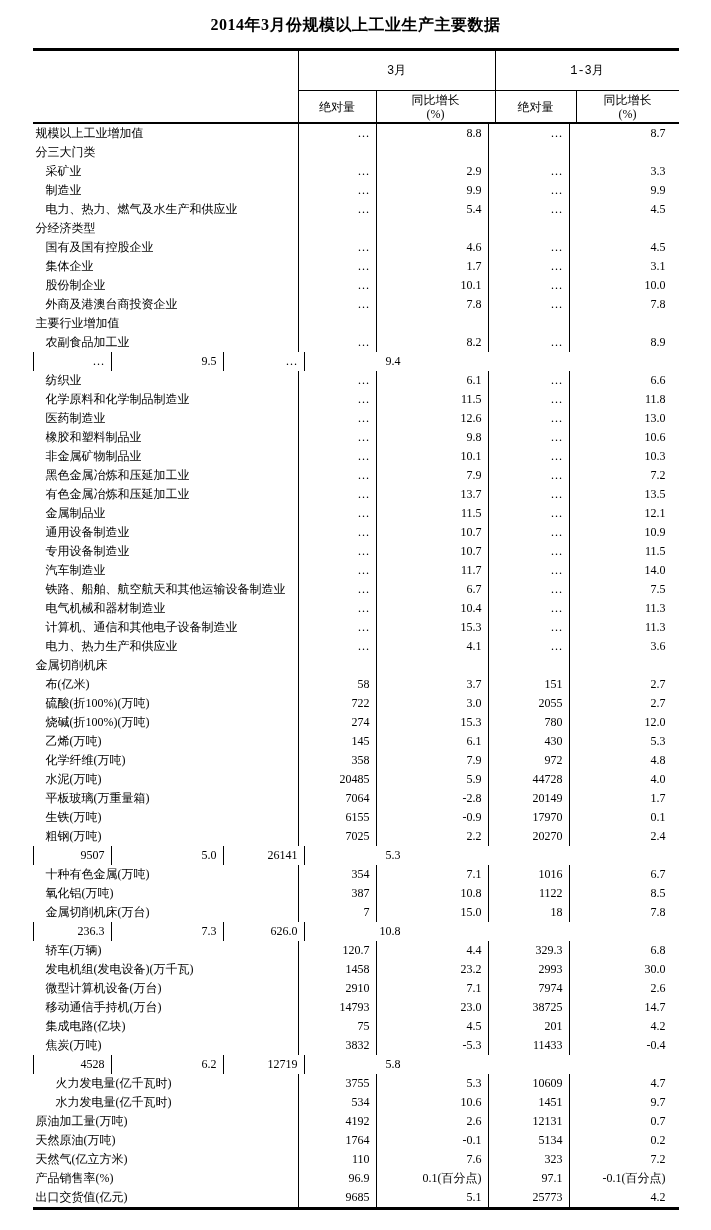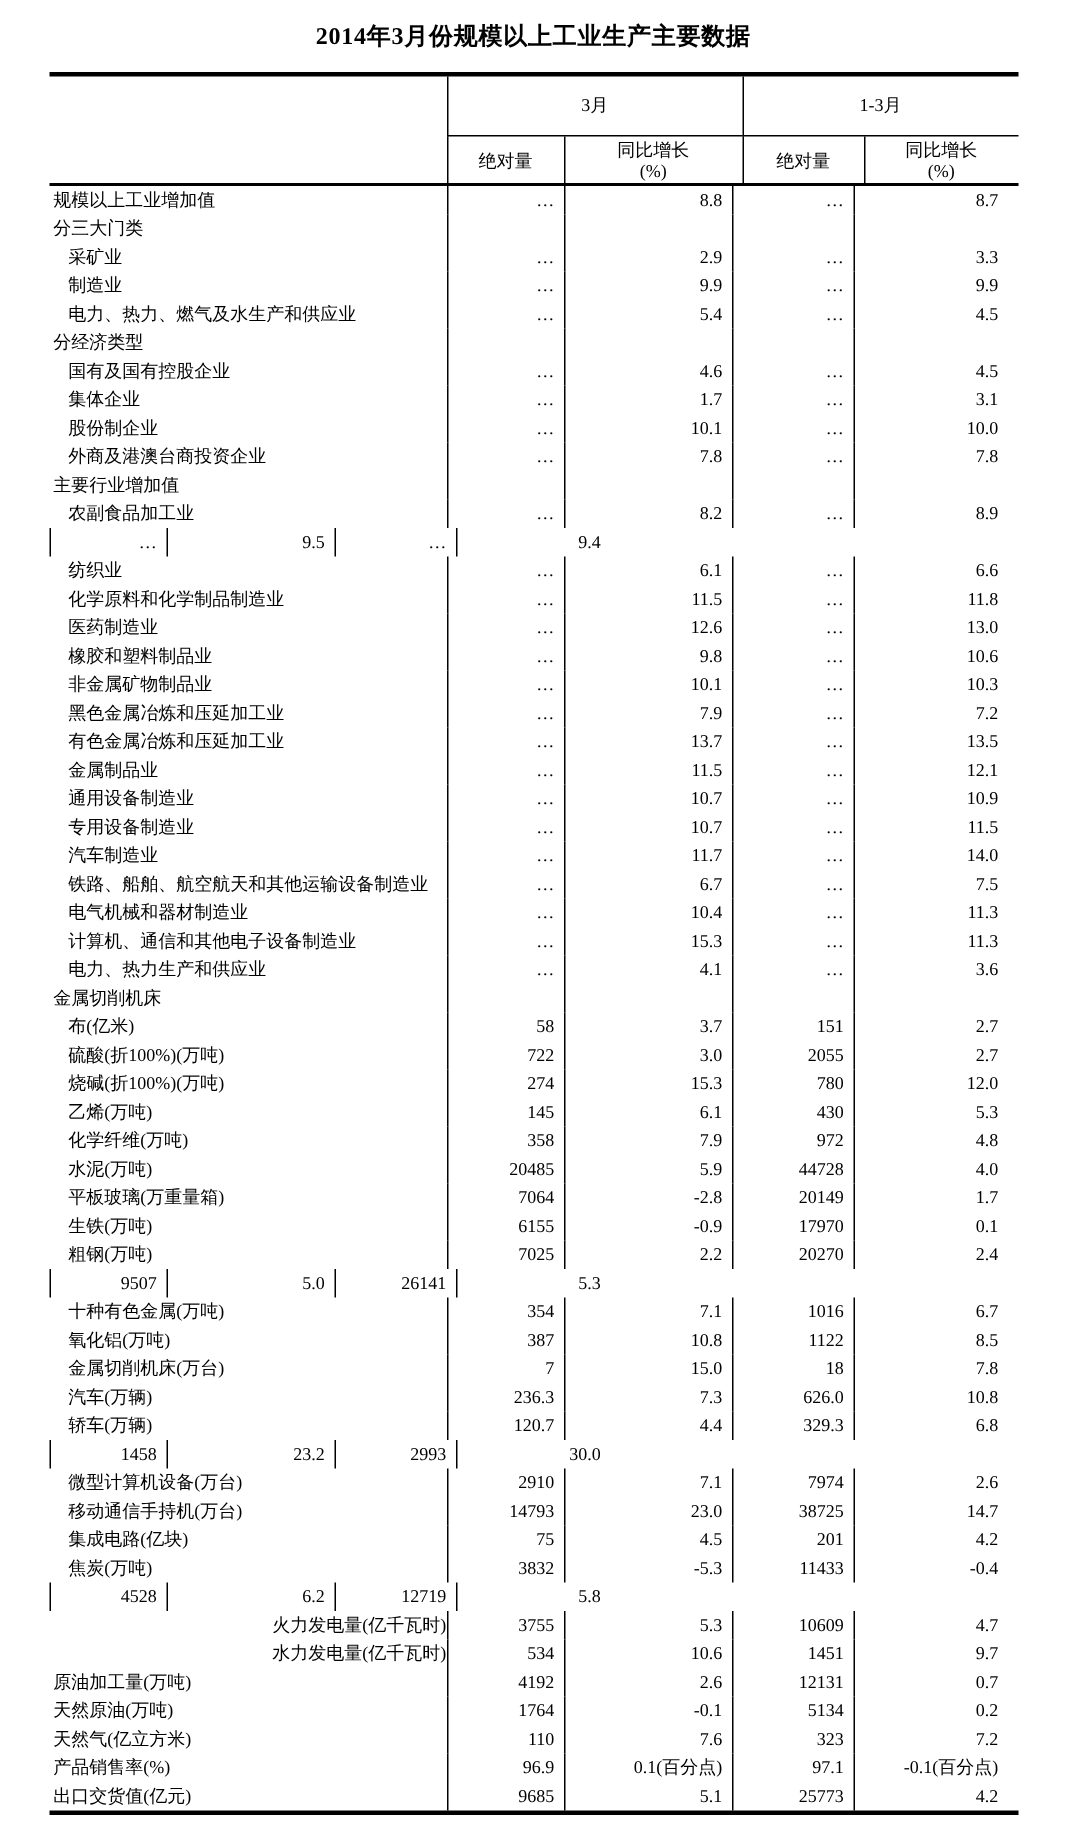--- a/index.html
+++ b/index.html
@@ -21,21 +21,21 @@
     white-space:nowrap;
     font-family:Liberation Serif, serif;
   }
   .stat-table{
     width:646px;
     margin:12px auto 0 auto;
     border-top:3px solid #000;
     border-bottom:3px solid #000;
   }
   
-  .hrow1{display:flex;height:40px;font-size:12px;}
+  .hrow1{display:flex;height:40px;font-size:12px;font-family:Liberation Mono, monospace;}
   .hcell-label1{width:265px;}
   .hgroup{
     border-left:1px solid #000;
     border-bottom:1px solid #000;
     display:flex;align-items:center;justify-content:center;
   }
   .hgroup.g1{width:197px;}
   .hgroup.g2{width:184px;}
   
   .hrow2{display:flex;height:33px;border-bottom:2px solid #000;font-size:12px;}
@@ -53,21 +53,21 @@
   .tr{display:flex;height:19px;line-height:19px;font-size:12px;}
   .td{overflow:hidden;white-space:nowrap;}
   .td.label{width:265px;}
   .td.num{text-align:right;padding-right:6px;border-left:1px solid #000;}
   .td.c2{width:78px;}
   .td.c3{width:112px;}
   .td.c4{width:81px;}
   .td.c5{width:103px;}
   .ind0{padding-left:3px;}
   .ind1{padding-left:13px;}
-  .ind2{padding-left:23px;text-align:right;}
+  .ind2{padding-left:23px;}
 </style>
 </head>
 <body>
 
 <div class="page-title">2014年3月份规模以上工业生产主要数据</div>
 
 <div class="stat-table">
   <div class="hrow1">
     <div class="hcell-label1"></div>
     <div class="hgroup g1">3月</div>
@@ -373,34 +373,34 @@
         <div class="td num c5">8.5</div>
       </div>
       <div class="tr">
         <div class="td label ind1">金属切削机床(万台)</div>
         <div class="td num c2">7</div>
         <div class="td num c3">15.0</div>
         <div class="td num c4">18</div>
         <div class="td num c5">7.8</div>
       </div>
       <div class="tr">
-        <div class="td label ind1">汽车(万辆)</div>
         <div class="td num c2">236.3</div>
         <div class="td num c3">7.3</div>
         <div class="td num c4">626.0</div>
         <div class="td num c5">10.8</div>
       </div>
       <div class="tr">
         <div class="td label ind1">轿车(万辆)</div>
         <div class="td num c2">120.7</div>
         <div class="td num c3">4.4</div>
         <div class="td num c4">329.3</div>
         <div class="td num c5">6.8</div>
       </div>
       <div class="tr">
+        <div class="td label ind1">发电机组(发电设备)(万千瓦)</div>
         <div class="td num c2">1458</div>
         <div class="td num c3">23.2</div>
         <div class="td num c4">2993</div>
         <div class="td num c5">30.0</div>
       </div>
       <div class="tr">
         <div class="td label ind1">微型计算机设备(万台)</div>
         <div class="td num c2">2910</div>
         <div class="td num c3">7.1</div>
         <div class="td num c4">7974</div>

